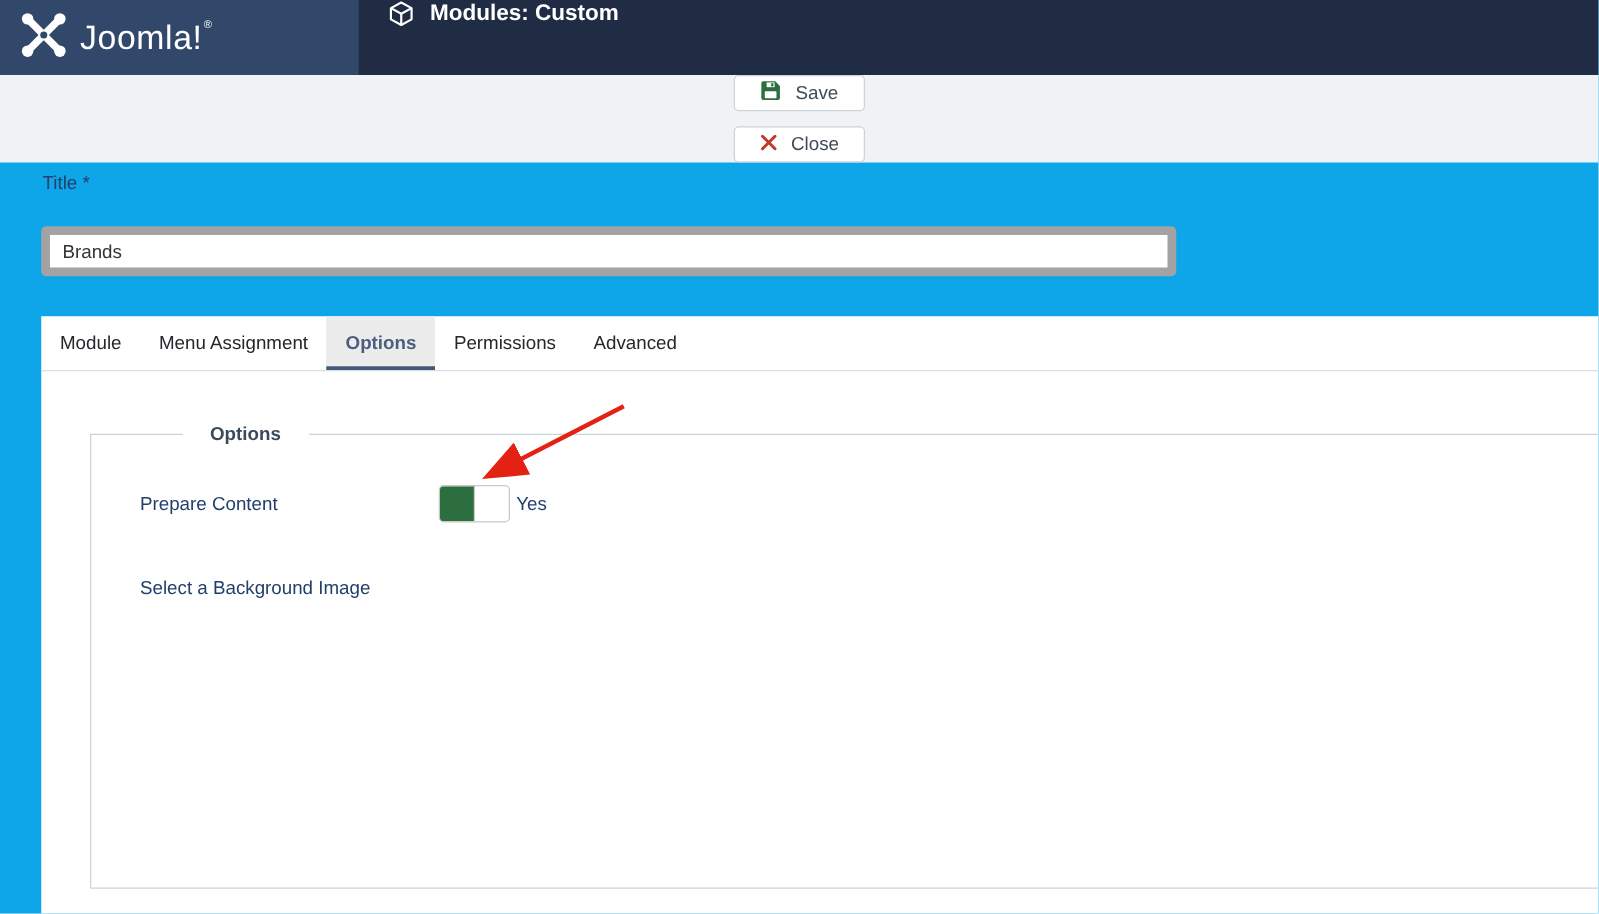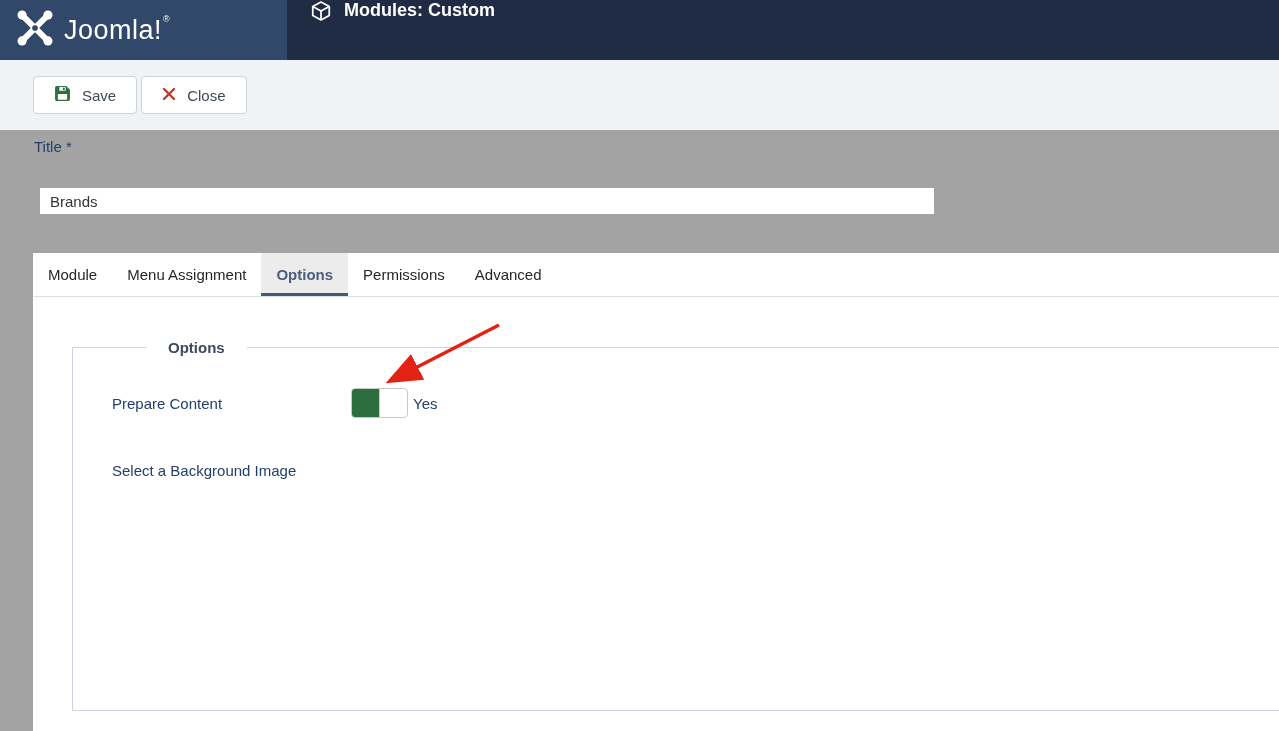--- a/index.html
+++ b/index.html
@@ -1,30 +1,30 @@
 <!DOCTYPE html>
 <html><head>
 <meta charset="utf-8">
 <style>
   * { margin:0; padding:0; box-sizing:border-box; }
   html,body { width:1279px; height:731px; }
   body { font-family:"Liberation Sans", sans-serif; }
 
-  .page { position:relative; width:1279px; height:731px; background:#a3a3a3; overflow:hidden; }
+  .page { position:relative; width:1279px; height:731px; background:#0ea5e9; overflow:hidden; }
 
   
   .header { display:flex; height:60px; background:#1f2c43; }
   .brand { width:287px; background:#31486b; display:flex; align-items:center; padding-left:15px; }
   .brand-symbol { margin-right:9px; }
   .brand-text { color:#fff; font-size:27px; font-weight:400; letter-spacing:.5px; }
   .brand-reg { color:#fff; font-size:9px; align-self:flex-start; margin-top:14px; margin-left:1px; }
   .page-heading { display:flex; align-items:flex-start; gap:12px; padding-left:23px; color:#fff; font-size:18px; font-weight:700; }
 
   
-  .toolbar { height:70px; background:#eff3f6; display:flex; align-items:center; padding-left:33px; gap:4px; }
+  .toolbar { height:70px; background:#eff3f6; display:flex; align-items:center; gap:12px;flex-direction:column; }
   .btn { display:inline-flex; align-items:center; gap:11px; height:38px; padding:0 20px;
          background:#fff; border:1px solid #ccd3da; border-radius:4px;
          font-family:inherit; font-size:15px; color:#3f4a56; cursor:pointer; }
   .split { display:inline-flex; }
   .split .btn-main { border-radius:4px 0 0 4px; }
   .split .btn-caret { border-radius:0 4px 4px 0; border-left:1px solid #e4e8eb; margin-left:-1px; padding:0 15px; }
 
   
   .main { position:relative; height:601px; }
   .field-label { color:#22406b; font-size:15px; }

